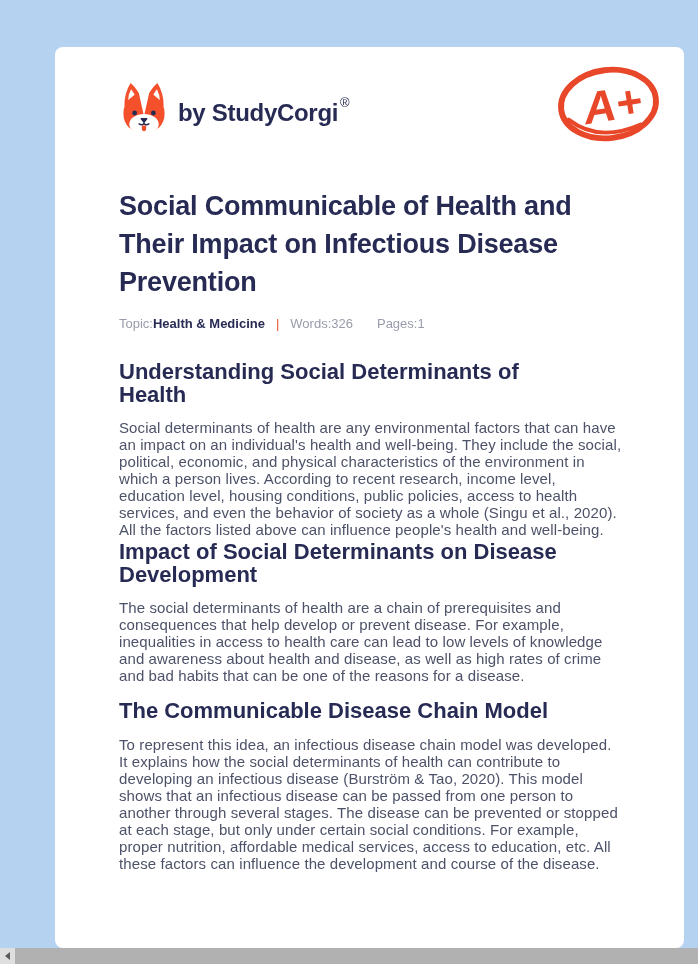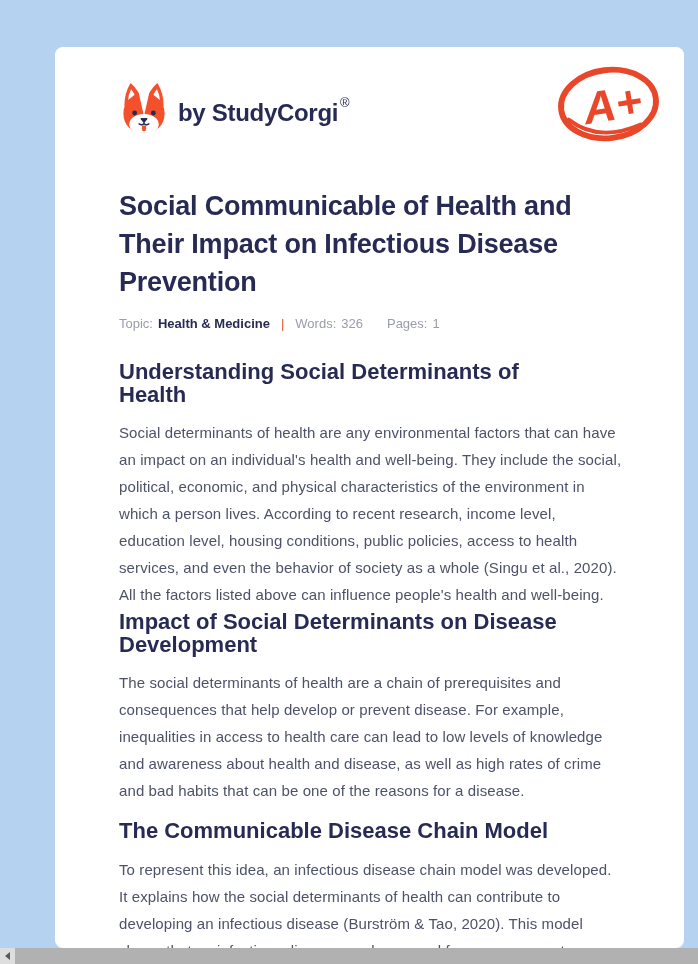--- a/index.html
+++ b/index.html
@@ -19,32 +19,32 @@
   .reg-mark{font-size:13px;font-weight:normal;vertical-align:14px;margin-left:2px;color:#272b54;}
   .stamp{margin-right:-12px;}
   h1{
     font-size:27px;line-height:38px;font-weight:bold;color:#272b54;
     margin:36px 0 0 0;max-width:520px;letter-spacing:-0.2px;
   }
   .meta{
     margin-top:15px;font-size:13px;line-height:16px;color:#999dab;
     display:flex;align-items:flex-start;white-space:nowrap;
   }
-  .meta .topic-value{color:#272b54;font-weight:bold;margin-left:5px;text-decoration:none;}
+  .meta .topic-value{color:#272b54;font-weight:bold;text-decoration:none;}
   .meta .pipe{color:#e4582f;margin:0 11px;}
-  .meta .num{margin-left:5px;}
+  .meta .num{}
   .meta .pages-label{margin-left:24px;}
   h2{
     font-size:22px;line-height:22.5px;font-weight:bold;color:#272b54;
     margin:3px 0 13px 0;max-width:460px;
   }
   .sec-a h2{margin-top:29px;}
   .sec-c h2{margin-top:16px;}
   p{
-    font-size:15px;line-height:27px;color:#4d5268;
+    font-size:15px;line-height:17px;color:#4d5268;
     margin:0;max-width:503px;letter-spacing:0.1px;
   }
   
   .scrollbar{
     position:absolute;left:0;bottom:0;width:698px;height:16px;
     background:#f2f2f2;display:flex;align-items:stretch;
   }
   .scroll-btn{
     width:15px;height:16px;background:#dedede;
     display:flex;align-items:center;justify-content:center;flex:none;cursor:pointer;

